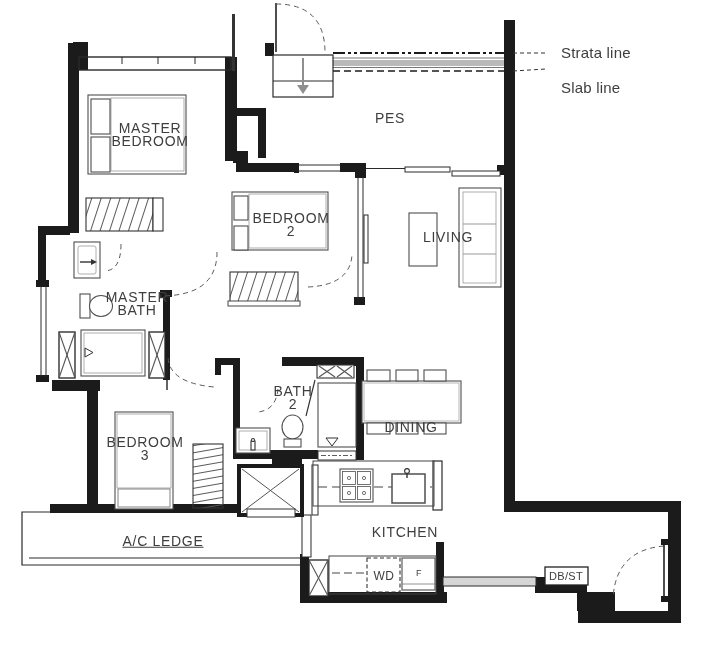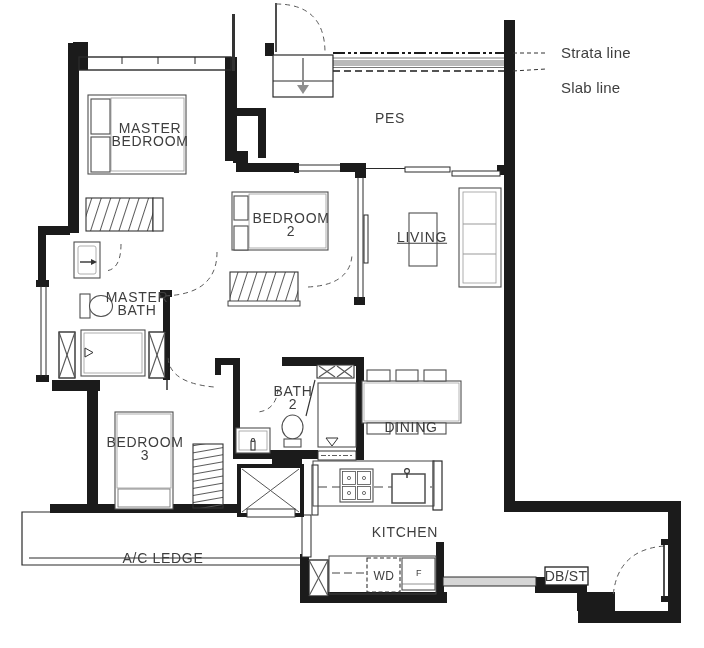--- a/index.html
+++ b/index.html
@@ -266,34 +266,34 @@
 
   <div class="lbl" style="left:150px;top:134px;">
     <div>MASTER</div>
     <div>BEDROOM</div>
   </div>
   <div class="lbl" style="left:390px;top:118px;">PES</div>
   <div class="lbl" style="left:291px;top:224px;">
     <div>BEDROOM</div>
     <div>2</div>
   </div>
-  <div class="lbl" style="left:422px;top:237px;text-decoration:underline;">LIVING</div>
+  <div class="lbl" style="left:448px;top:237px;">LIVING</div>
   <div class="lbl" style="left:137px;top:303px;">
     <div>MASTER</div>
     <div>BATH</div>
   </div>
   <div class="lbl" style="left:293px;top:397px;">
     <div>BATH</div>
     <div>2</div>
   </div>
   <div class="lbl" style="left:411px;top:427px;">DINING</div>
   <div class="lbl" style="left:145px;top:448px;">
     <div>BEDROOM</div>
     <div>3</div>
   </div>
-  <div class="lbl" style="left:163px;top:558px;">A/C LEDGE</div>
+  <div class="lbl" style="left:163px;top:541px;text-decoration:underline;">A/C LEDGE</div>
   <div class="lbl" style="left:381px;top:532px;padding-left:48px;">KITCHEN</div>
   <div class="lbl small" style="left:384px;top:576px;">WD</div>
   <div class="lbl" style="left:419px;top:573px;font-size:9px;">F</div>
-  <div class="lbl" style="left:566px;top:576px;font-size:14px;letter-spacing:0.3px;">DB/ST</div>
+  <div class="lbl" style="left:566px;top:576px;font-size:11px;letter-spacing:0.3px;">DB/ST</div>
   <div class="lbl note" style="left:549px;top:53px;">Strata line</div>
   <div class="lbl note" style="left:549px;top:88px;">Slab line</div>
 </div>
 
 </body></html>

